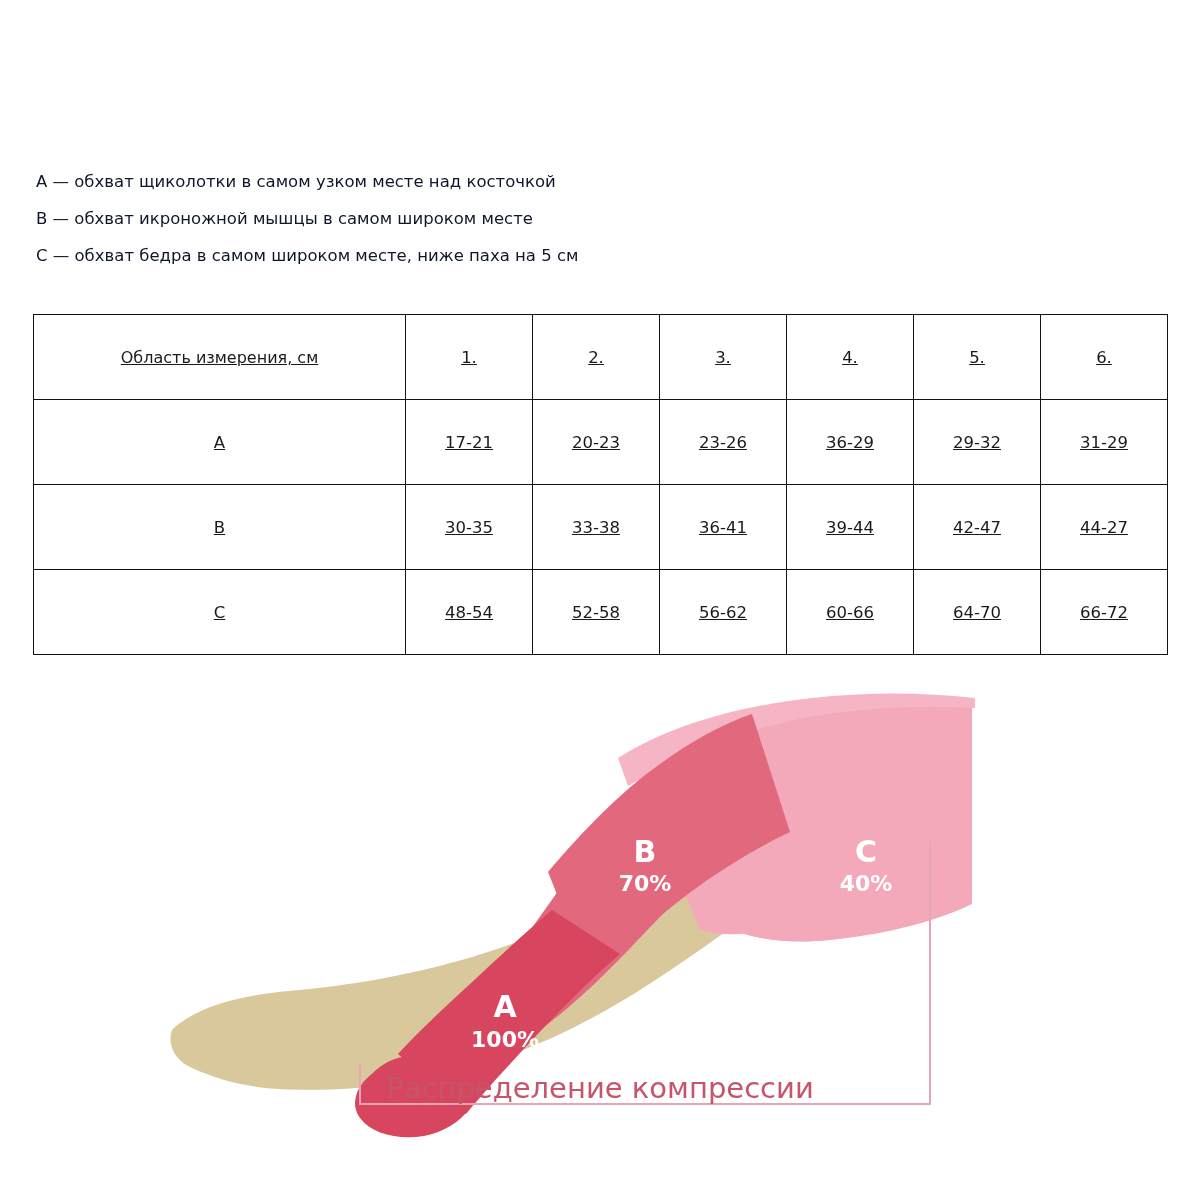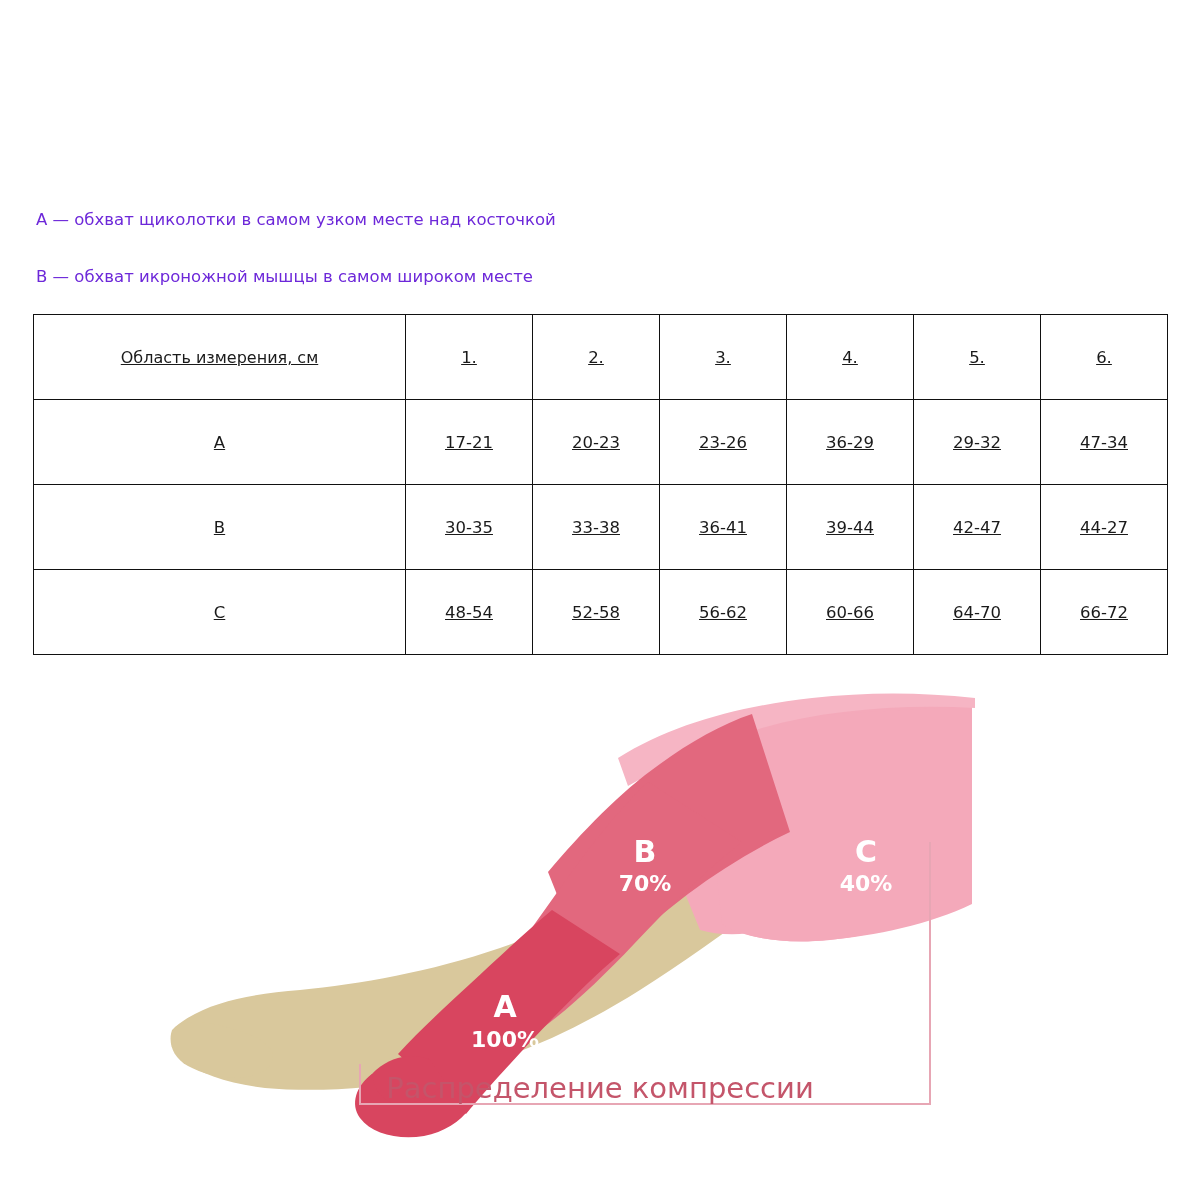--- a/index.html
+++ b/index.html
@@ -33,24 +33,23 @@
     margin: 0;
     padding: 0;
     list-style: none;
     position: absolute;
     top: 172px;
     left: 36px;
   }
   .legend li {
     font-size: 16.5px;
     line-height: 19px;
-    color: #6d28d9;
+    color: #0f172a;
     margin-bottom: 18px;
     white-space: nowrap;
-    margin-top: 38px;
   }
   .size-table {
     position: absolute;
     top: 314px;
     left: 33px;
     width: 1134px;
     border-collapse: collapse;
     table-layout: fixed;
   }
   .size-table th,
@@ -88,20 +87,21 @@
 </style>
 </head>
 <body>
 
 <div class="page">
 
 
   <ul class="legend">
     <li>A — обхват щиколотки в самом узком месте над косточкой</li>
     <li>B — обхват икроножной мышцы в самом широком месте</li>
+    <li>C — обхват бедра в самом широком месте, ниже паха на 5 см</li>
   </ul>
 
   <table class="size-table">
     <colgroup>
       <col class="c-label">
       <col class="c-size">
         <col class="c-size">
         <col class="c-size">
       <col class="c-size">
         <col class="c-size">
@@ -119,21 +119,21 @@
       </tr>
     </thead>
     <tbody>
       <tr>
         <td class="row-label">A</td>
         <td>17-21</td>
         <td>20-23</td>
         <td>23-26</td>
         <td>36-29</td>
         <td>29-32</td>
-        <td>47-34</td>
+        <td>31-29</td>
       </tr>
       <tr>
         <td class="row-label">B</td>
         <td>30-35</td>
         <td>33-38</td>
         <td>36-41</td>
         <td>39-44</td>
         <td>42-47</td>
         <td>44-27</td>
       </tr>

